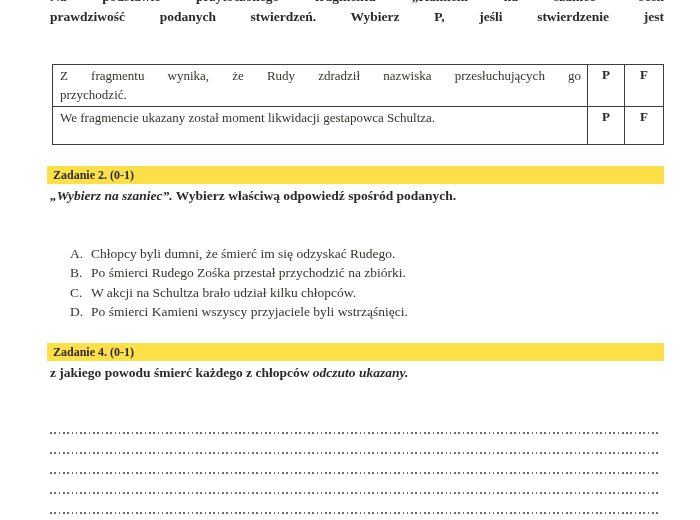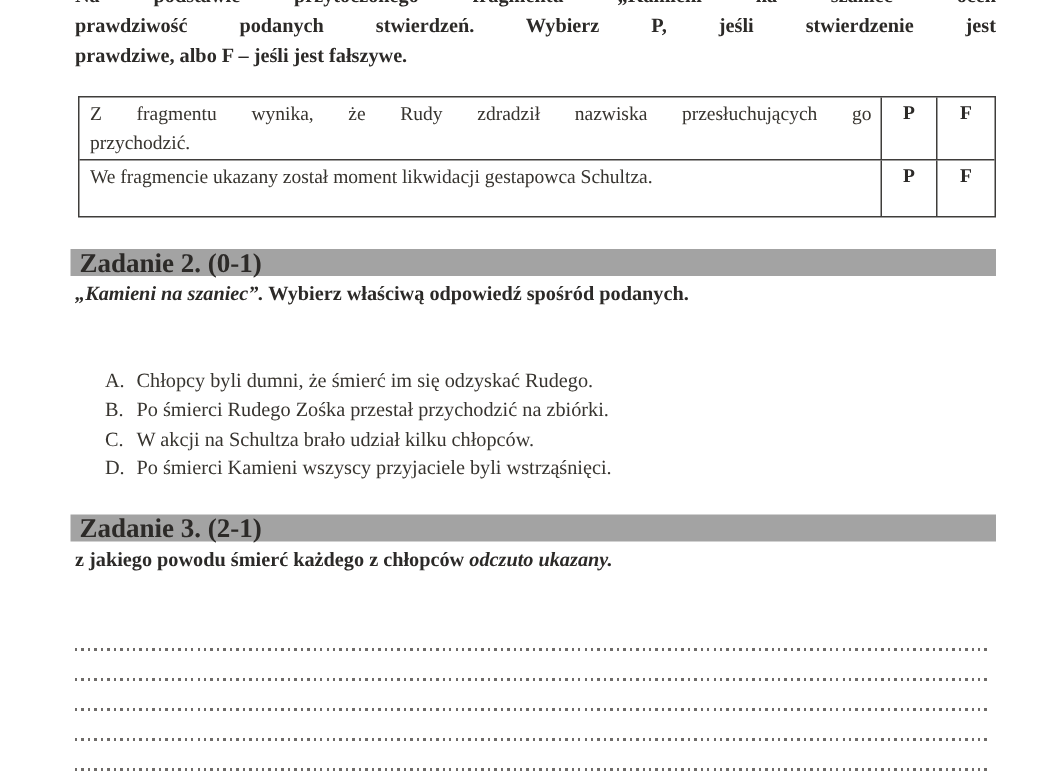--- a/index.html
+++ b/index.html
@@ -25,22 +25,22 @@
   }
   .tf-row { display:flex; align-items:stretch;justify-content:flex-end; }
   .tf-row + .tf-row { border-top:1.5px solid #3f3d3b; }
   .tf-stmt { flex:1 1 auto; padding:1px 6px 2px 7px; line-height:19px; border-right:1.5px solid #3f3d3b; }
   .row2 .tf-stmt { padding-bottom:17px; white-space:nowrap; overflow:hidden; }
   .tf-p { flex:0 0 36px; border-right:1.5px solid #3f3d3b; text-align:center; font-weight:bold; padding-top:2px; color:#2c2a28; }
   .tf-f { flex:0 0 38px; text-align:center; font-weight:bold; padding-top:2px; color:#2c2a28; }
   .jcell { text-align:justify; text-align-last:justify; }
 
   .task-bar {
-    position:absolute; left:47px; width:617px; height:18px; background:#a3a3a3;
-    font-weight:bold; font-size:18px; line-height:18px; padding-left:6px;
+    position:absolute; left:47px; width:617px; height:18px; background:#fde047;
+    font-weight:bold; font-size:12px; line-height:18px; padding-left:6px;
     box-sizing:border-box; color:#2c2a28;
   }
   .para {
     position:absolute; left:50px; width:614px;
     font-size:13.5px; line-height:19px; font-weight:bold;
   }
   .options { position:absolute; left:70px; top:244px; font-size:13.5px; color:#37342f; }
   .opt { display:flex; line-height:19.4px; }
   .opt .letter { flex:0 0 21px; }
 
@@ -51,42 +51,41 @@
 </style>
 </head>
 <body>
 
 <div class="page">
 
   <div class="clip-top">
     <div class="inner jline bold">Na podstawie przytoczonego fragmentu „Kamieni na szaniec” oceń</div>
   </div>
   <div class="absline jline bold" style="top:7px">prawdziwość podanych stwierdzeń. Wybierz P, jeśli stwierdzenie jest</div>
-  <div class="absline bold" style="top:27px">prawdziwe, albo F – jeśli jest fałszywe.</div>
 
   <div class="tf-table">
     <div class="tf-row">
       <div class="tf-stmt">
         <div class="jcell">Z fragmentu wynika, że Rudy zdradził nazwiska przesłuchujących go</div>
         <div>przychodzić.</div>
       </div>
       <div class="tf-p">P</div>
       <div class="tf-f">F</div>
     </div>
     <div class="tf-row row2">
       <div class="tf-stmt">We fragmencie ukazany został moment likwidacji gestapowca Schultza.</div>
       <div class="tf-p">P</div>
       <div class="tf-f">F</div>
     </div>
   </div>
 
   <div class="task-bar" style="top:166px">Zadanie 2. (0-1)</div>
 
   <div class="para" style="top:186px">
-    <div><span class="bi">„Kamieni na szaniec”.</span><span> Wybierz właściwą odpowiedź spośród podanych.</span></div>
+    <div><span class="bi">„Wybierz na szaniec”.</span><span> Wybierz właściwą odpowiedź spośród podanych.</span></div>
   </div>
 
   <div class="options">
     <div class="opt">
         <span class="letter">A.</span>
         <span>Chłopcy byli dumni, że śmierć im się odzyskać Rudego.</span>
       </div>
     <div class="opt">
         <span class="letter">B.</span>
         <span>Po śmierci Rudego Zośka przestał przychodzić na zbiórki.</span>
@@ -94,21 +93,21 @@
     <div class="opt">
         <span class="letter">C.</span>
         <span>W akcji na Schultza brało udział kilku chłopców.</span>
       </div>
     <div class="opt">
         <span class="letter">D.</span>
         <span>Po śmierci Kamieni wszyscy przyjaciele byli wstrząśnięci.</span>
       </div>
   </div>
 
-  <div class="task-bar" style="top:343px">Zadanie 3. (2-1)</div>
+  <div class="task-bar" style="top:343px">Zadanie 4. (0-1)</div>
 
   <div class="para" style="top:363px">
     <div><span>z jakiego powodu śmierć każdego z chłopców </span><span class="bi">odczuto ukazany.</span></div>
   </div>
 
   <div>
     <div class="dotline" style="top:432px"></div>
     <div class="dotline" style="top:452px"></div>
     <div class="dotline" style="top:472px"></div>
     <div class="dotline" style="top:492px"></div>

